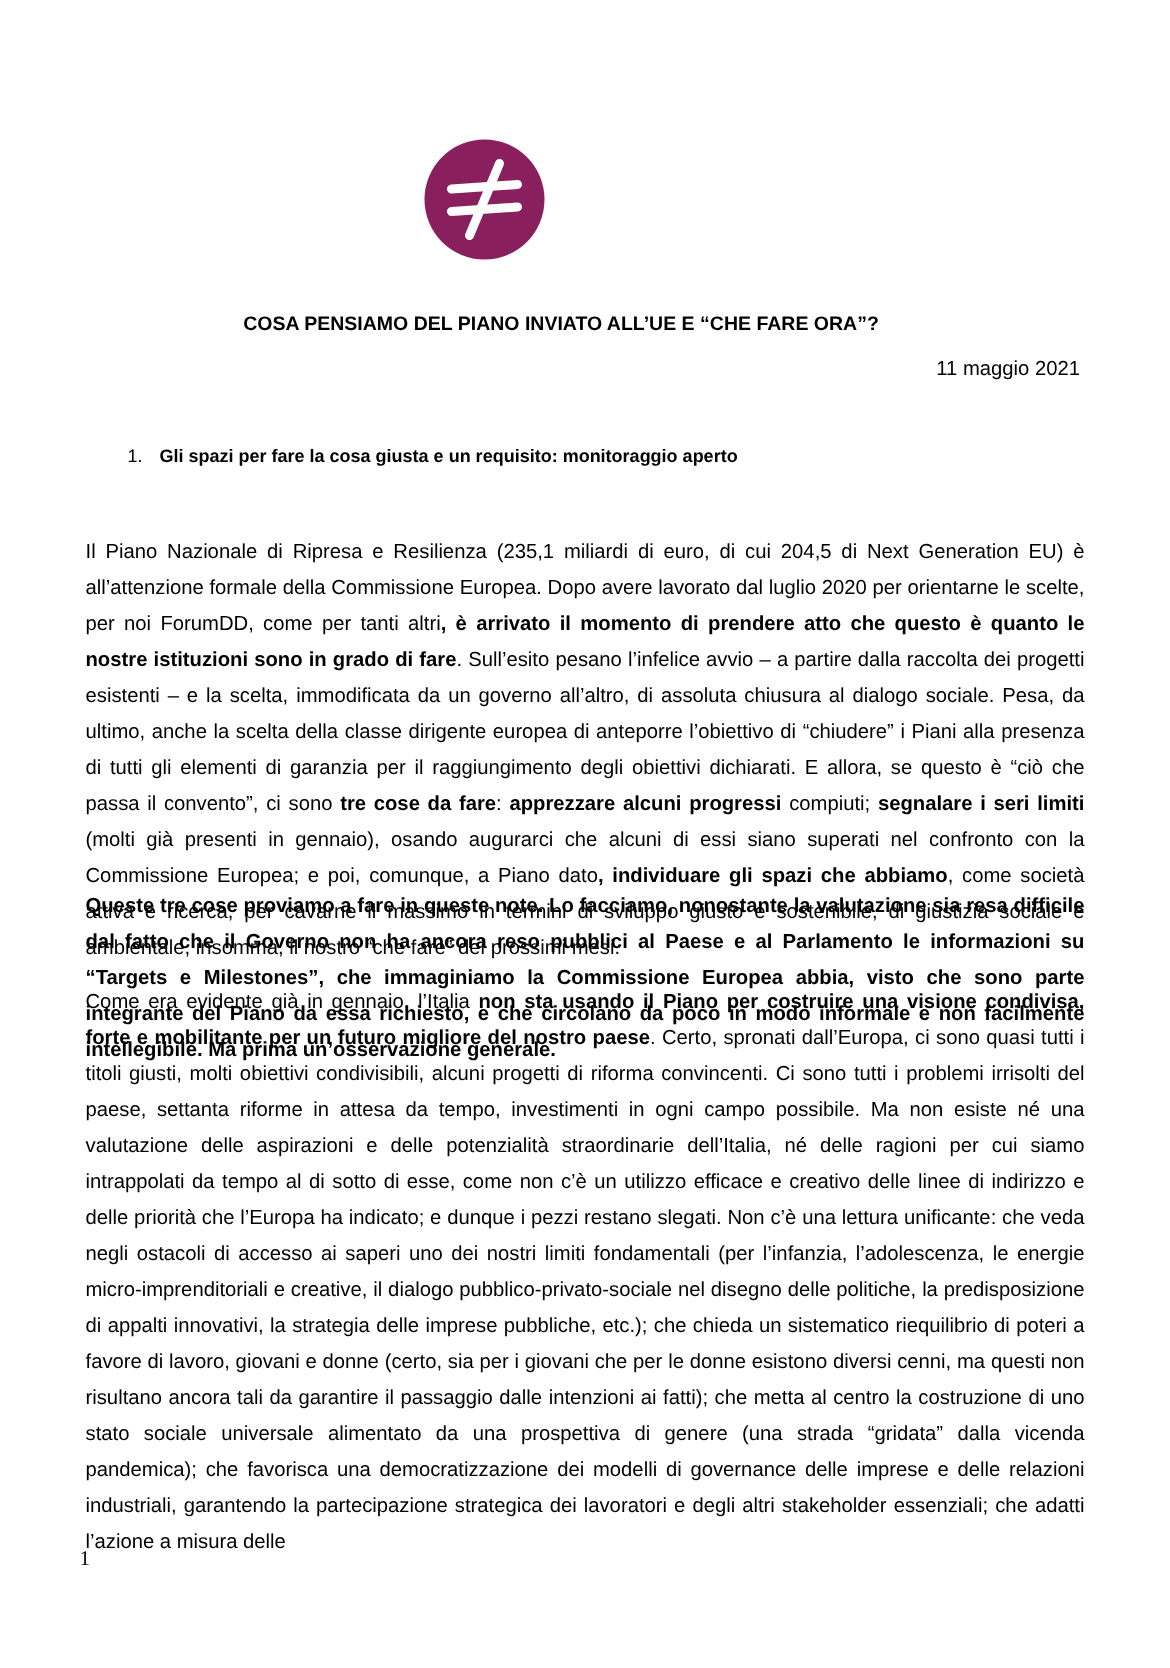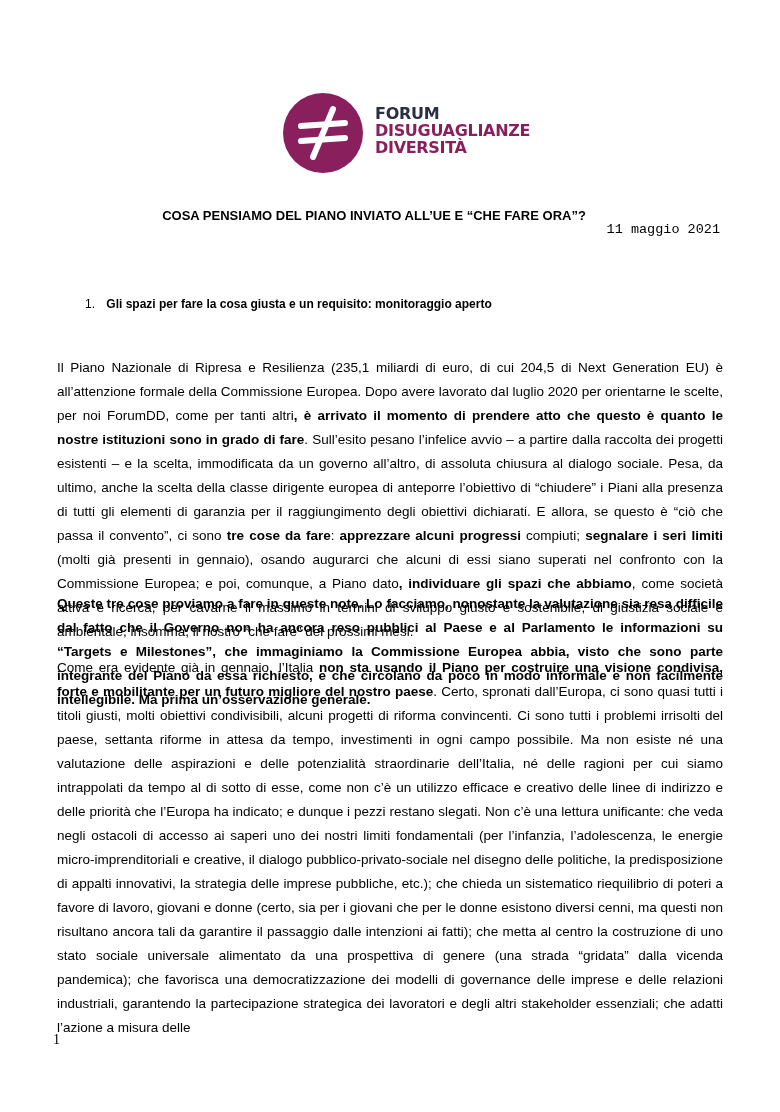--- a/index.html
+++ b/index.html
@@ -6,46 +6,41 @@
     body { width: 780px; height: 1112px; position: relative; overflow: hidden;
            font-family: "Liberation Sans", sans-serif; color: #000; }
     .logo { position: absolute; left: 283px; top: 93px; width: 230px; height: 80px; }
     .logo-circle { position: absolute; left: 0; top: 0; width: 80px; height: 80px; border-radius: 50%; background: #8a1f5e; }
     .logo-circle svg { position: absolute; left: 0; top: 0; }
     .logo-text { position: absolute; left: 92px; top: 12px; font-family: "DejaVu Sans", sans-serif; font-weight: bold;
                  font-size: 16px; line-height: 17px; letter-spacing: -0.3px; }
     .logo-text .l1 { color: #2a2f45; }
     .logo-text .l2 { color: #8a1f5e; }
     .title { position: absolute; left: 0; width: 748px; top: 208px; text-align: center; font-weight: bold; font-size: 13px; }
-    .date { position: absolute; right: 60px; top: 222px; font-size: 13.5px; font-family: Liberation Mono, monospace; }
+    .date { position: absolute; right: 60px; top: 238px; font-size: 13.5px; }
     .heading { position: absolute; left: 85px; top: 297px; font-weight: bold; font-size: 12px; }
     .heading .num { font-weight: normal; display: inline-block; width: 18px; }
     .para { position: absolute; left: 57px; width: 666px; font-size: 13.5px; line-height: 24px; text-align: justify; }
     .p1 { top: 322px; margin-top: 34px; }
     .p2 { top: 592px; font-weight: bold; }
     .p3 { top: 656px; }
     .pagenum { position: absolute; left: 53px; top: 1032px; font-family: "Liberation Serif", serif; font-size: 14px; }
     b { font-weight: bold; }
   </style>
 </head>
 <body>
 
 <div class="logo">
   <div class="logo-circle">
     <svg width="80" height="80" viewBox="0 0 80 80">
       <path d="M18 33 L62 30" stroke="#fff" stroke-width="6" stroke-linecap="round" fill="none"></path>
       <path d="M18 48 L62 45" stroke="#fff" stroke-width="6" stroke-linecap="round" fill="none"></path>
       <path d="M50 16 L30 64" stroke="#fff" stroke-width="6" stroke-linecap="round" fill="none"></path>
     </svg>
   </div>
-  <div class="logo-text">
-    <div class="l1">FORUM</div>
-    <div class="l2">DISUGUAGLIANZE</div>
-    <div class="l2">DIVERSITÀ</div>
-  </div>
 </div>
 
 <div class="title">COSA PENSIAMO DEL PIANO INVIATO ALL’UE E “CHE FARE ORA”?</div>
 <div class="date">11 maggio 2021</div>
 
 <div class="heading">
   <span class="num">1.</span>
   <span>Gli spazi per fare la cosa giusta e un requisito: monitoraggio aperto</span>
 </div>
 

